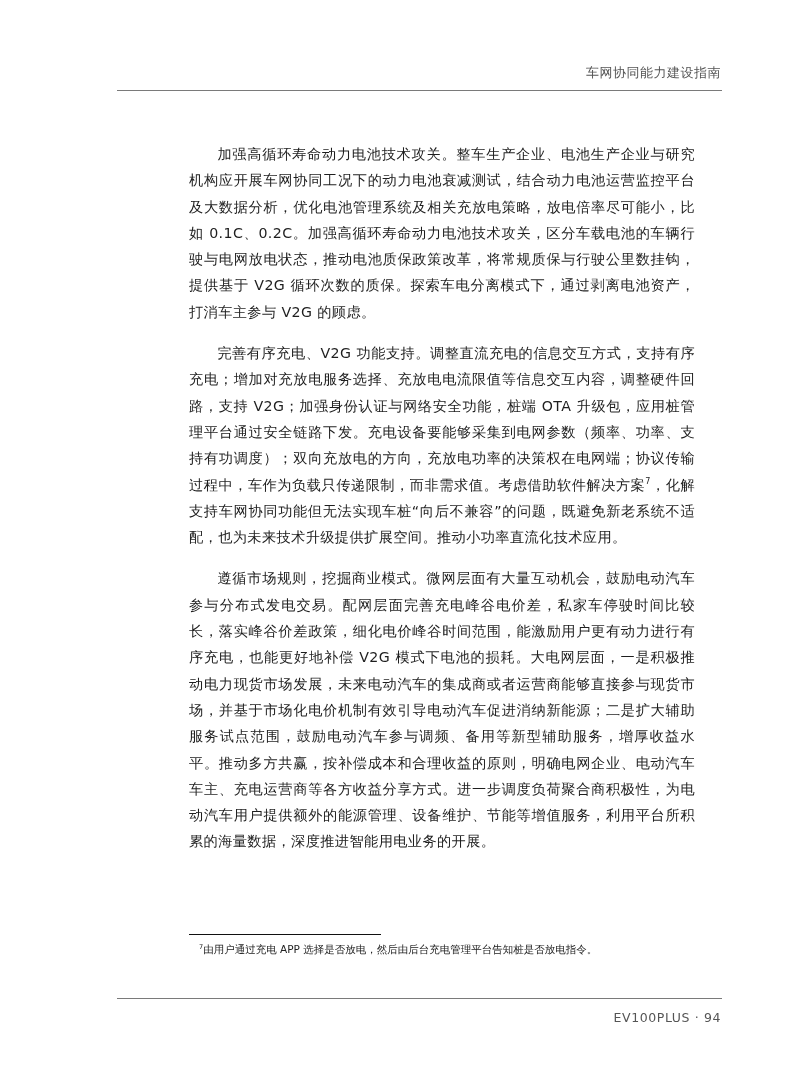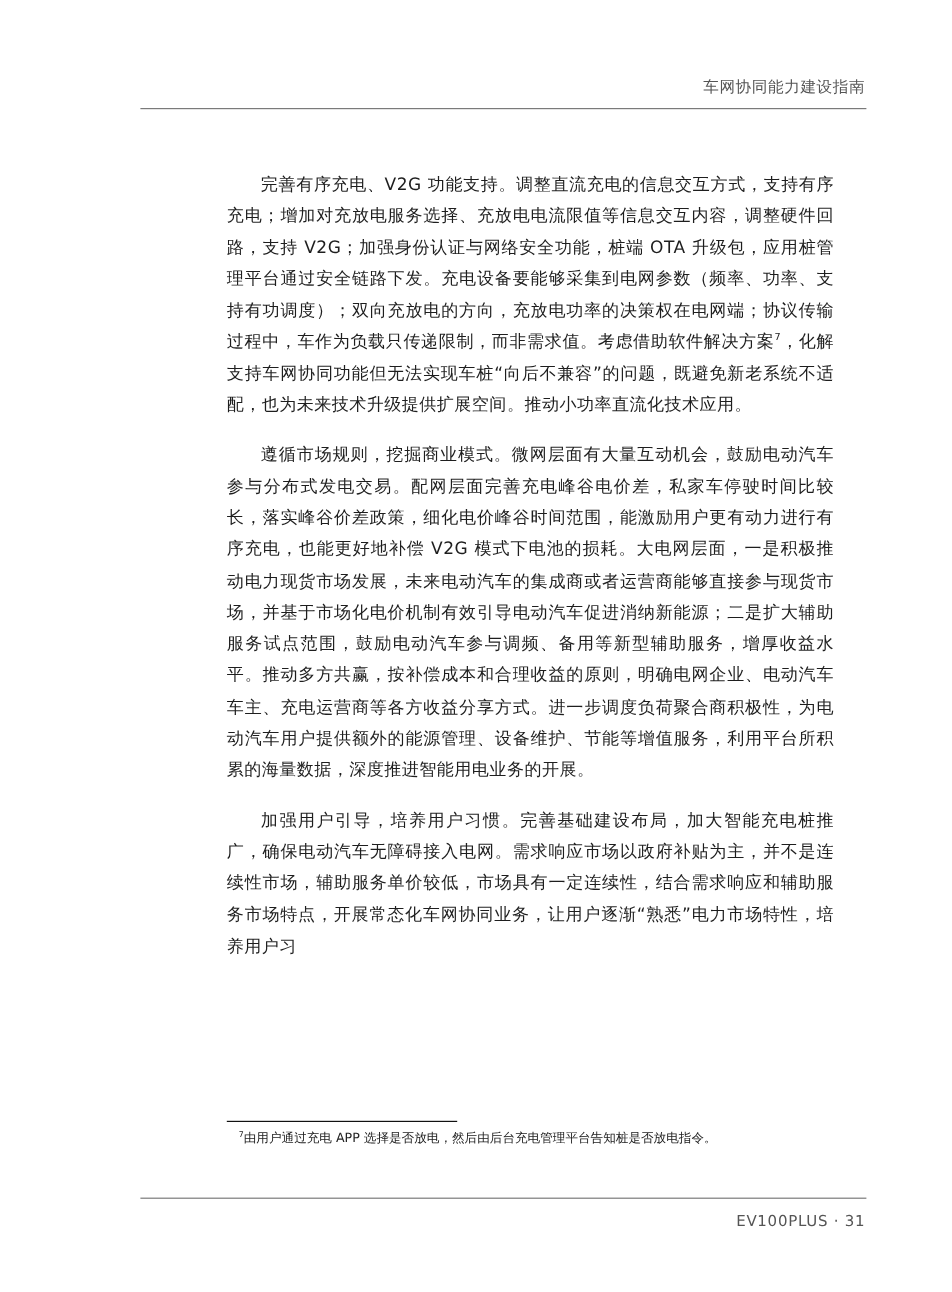--- a/index.html
+++ b/index.html
@@ -91,22 +91,22 @@
       letter-spacing: 0.6px;
     }
   </style>
 </head>
 <body>
 
 <div class="running-header">车网协同能力建设指南</div>
 <div class="header-rule"></div>
 
 <div class="body-text">
+  <p class="para">加强高循环寿命动力电池技术攻关。整车生产企业、电池生产企业与研究机构应开展车网协同工况下的动力电池衰减测试，结合动力电池运营监控平台及大数据分析，优化电池管理系统及相关充放电策略，放电倍率尽可能小，比如 0.1C、0.2C。加强高循环寿命动力电池技术攻关，区分车载电池的车辆行驶与电网放电状态，推动电池质保政策改革，将常规质保与行驶公里数挂钩，提供基于 V2G 循环次数的质保。探索车电分离模式下，通过剥离电池资产，打消车主参与 V2G 的顾虑。</p>
   <p class="para"><span>完善有序充电、V2G 功能支持。调整直流充电的信息交互方式，支持有序充电；增加对充放电服务选择、充放电电流限值等信息交互内容，调整硬件回路，支持 V2G；加强身份认证与网络安全功能，桩端 OTA 升级包，应用桩管理平台通过安全链路下发。充电设备要能够采集到电网参数（频率、功率、支持有功调度）；双向充放电的方向，充放电功率的决策权在电网端；协议传输过程中，车作为负载只传递限制，而非需求值。考虑借助软件解决方案</span><sup>7</sup><span>，化解支持车网协同功能但无法实现车桩“向后不兼容”的问题，既避免新老系统不适配，也为未来技术升级提供扩展空间。推动小功率直流化技术应用。</span></p>
   <p class="para">遵循市场规则，挖掘商业模式。微网层面有大量互动机会，鼓励电动汽车参与分布式发电交易。配网层面完善充电峰谷电价差，私家车停驶时间比较长，落实峰谷价差政策，细化电价峰谷时间范围，能激励用户更有动力进行有序充电，也能更好地补偿 V2G 模式下电池的损耗。大电网层面，一是积极推动电力现货市场发展，未来电动汽车的集成商或者运营商能够直接参与现货市场，并基于市场化电价机制有效引导电动汽车促进消纳新能源；二是扩大辅助服务试点范围，鼓励电动汽车参与调频、备用等新型辅助服务，增厚收益水平。推动多方共赢，按补偿成本和合理收益的原则，明确电网企业、电动汽车车主、充电运营商等各方收益分享方式。进一步调度负荷聚合商积极性，为电动汽车用户提供额外的能源管理、设备维护、节能等增值服务，利用平台所积累的海量数据，深度推进智能用电业务的开展。</p>
-  <p class="para">加强用户引导，培养用户习惯。完善基础建设布局，加大智能充电桩推广，确保电动汽车无障碍接入电网。需求响应市场以政府补贴为主，并不是连续性市场，辅助服务单价较低，市场具有一定连续性，结合需求响应和辅助服务市场特点，开展常态化车网协同业务，让用户逐渐“熟悉”电力市场特性，培养用户习</p>
 </div>
 
 <div class="footnote-rule"></div>
 <div class="footnote"><sup>7</sup><span>由用户通过充电 APP 选择是否放电，然后由后台充电管理平台告知桩是否放电指令。</span></div>
 
 <div class="footer-rule"></div>
-<div class="running-footer"><span>EV100PLUS</span> <span>·</span> <span>31</span></div>
+<div class="running-footer"><span>EV100PLUS</span> <span>·</span> <span>94</span></div>
 
 </body></html>

